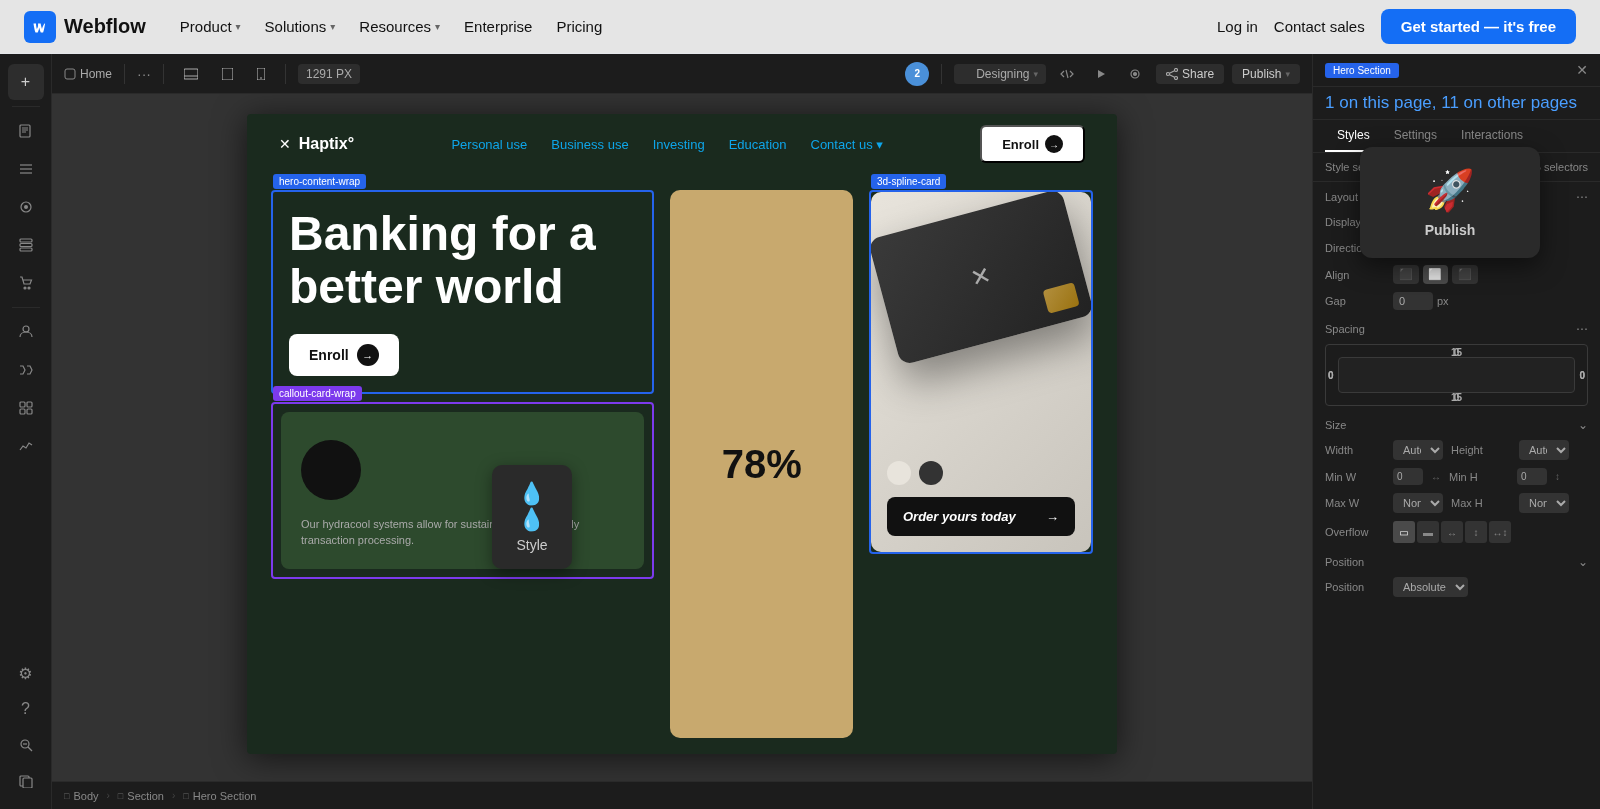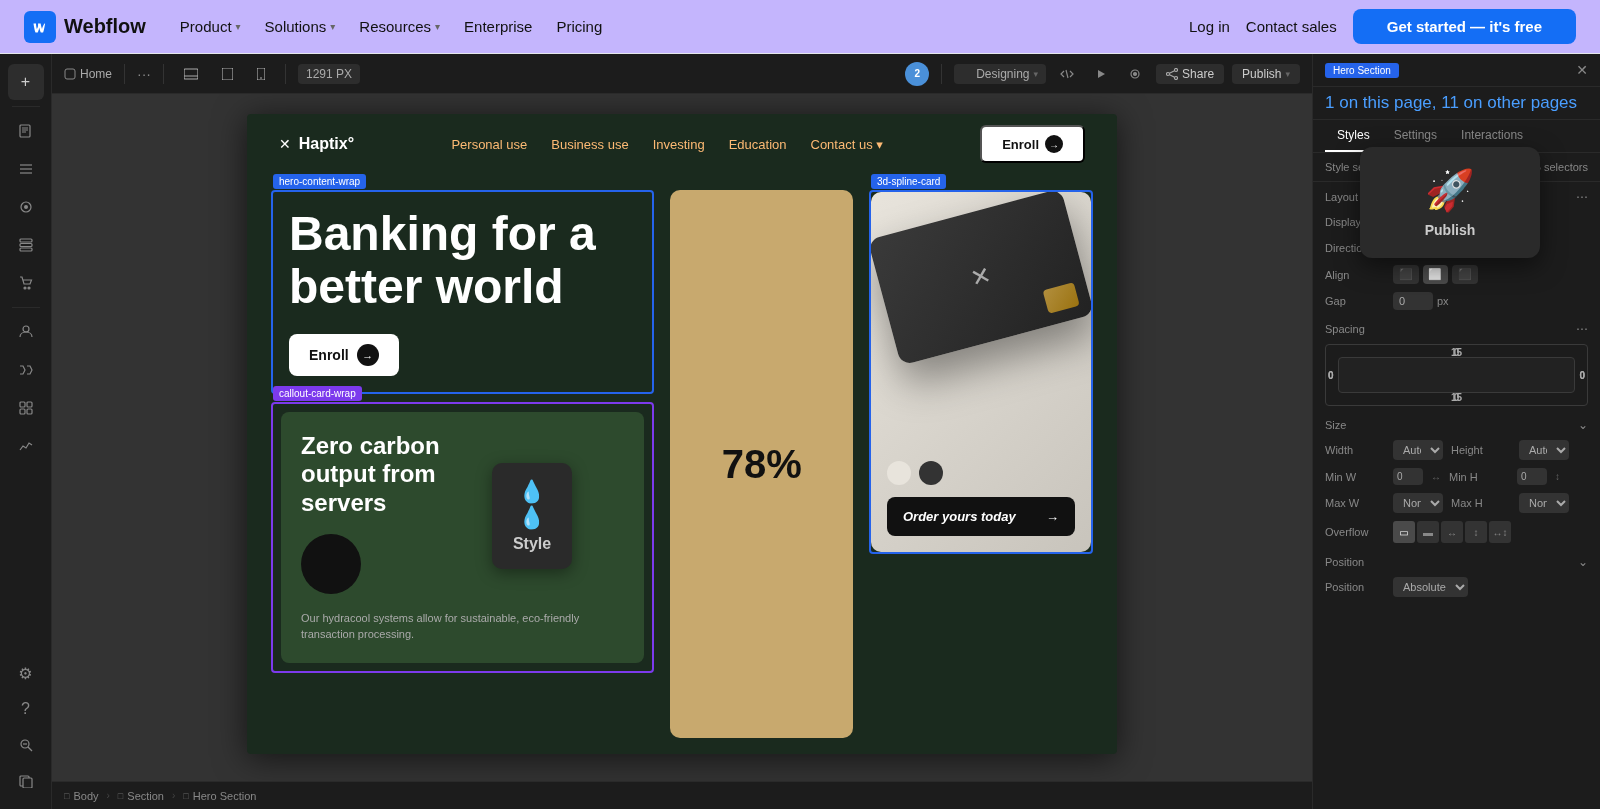--- a/index.html
+++ b/index.html
@@ -1,34 +1,34 @@
 <!DOCTYPE html>
 <html><head>
   <meta charset="utf-8">
   <style>
     * { margin: 0; padding: 0; box-sizing: border-box; }
     body { width: 1600px; height: 809px; overflow: hidden; font-family: -apple-system, BlinkMacSystemFont, 'Segoe UI', sans-serif; background: #111; }
 
     
     .topnav {
       display: flex; align-items: center; height: 54px;
-      background: #c4b5fd; padding: 0 24px; gap: 24px;
+      background: #e5e5e5; padding: 0 24px; gap: 24px;
       border-bottom: 1px solid #e5e7eb; position: relative; z-index: 100;
     }
     .topnav-logo { display: flex; align-items: center; gap: 8px; text-decoration: none; }
     .topnav-logo-icon { width: 32px; height: 32px; background: #146ef5; border-radius: 6px; display: flex; align-items: center; justify-content: center; }
     .topnav-logo-icon svg { fill: #fff; }
     .topnav-logo-text { font-size: 20px; font-weight: 700; color: #111; }
     .topnav-links { display: flex; align-items: center; gap: 4px; flex: 1; }
     .topnav-link { display: flex; align-items: center; gap: 4px; padding: 6px 10px; border-radius: 6px; font-size: 15px; color: #111; cursor: pointer; font-weight: 500; }
     .topnav-link .chevron { font-size: 10px; color: #666; }
     .topnav-right { display: flex; align-items: center; gap: 16px; }
     .topnav-login { font-size: 15px; color: #111; font-weight: 500; cursor: pointer; }
     .topnav-contact { font-size: 15px; color: #111; font-weight: 500; cursor: pointer; }
-    .topnav-cta { background: #146ef5; color: #fff; border-radius: 8px; padding: 9px 34px; font-size: 15px; font-weight: 600; cursor: pointer; border: none; white-space: nowrap; }
+    .topnav-cta { background: #146ef5; color: #fff; border-radius: 8px; padding: 9px 20px; font-size: 15px; font-weight: 600; cursor: pointer; border: none; white-space: nowrap; }
 
     
     .main-area { display: flex; height: calc(809px - 54px); background: #1a1a1a; }
 
     
     .left-sidebar { width: 52px; background: #1c1c1c; display: flex; flex-direction: column; align-items: center; padding: 10px 0; gap: 2px; border-right: 1px solid #2a2a2a; }
     .sidebar-icon { width: 36px; height: 36px; display: flex; align-items: center; justify-content: center; border-radius: 6px; cursor: pointer; color: #888; font-size: 16px; }
     .sidebar-icon:hover, .sidebar-icon.active { background: #2d2d2d; color: #ccc; }
     .sidebar-sep { width: 28px; height: 1px; background: #2a2a2a; margin: 4px 0; }
     .sidebar-bottom { margin-top: auto; }
@@ -55,21 +55,21 @@
     .canvas-content { position: relative; width: 100%; height: calc(755px - 40px); overflow: hidden; }
     .canvas-bg { position: absolute; inset: 0; background: #333; display: flex; align-items: flex-start; justify-content: center; padding-top: 20px; }
 
     
     .site-preview { width: 870px; height: 640px; background: #1a2a1e; border-radius: 4px; overflow: hidden; position: relative; box-shadow: 0 4px 32px rgba(0,0,0,0.6); }
     .site-nav { display: flex; align-items: center; padding: 0 32px; height: 60px; background: transparent; }
     .site-logo { display: flex; align-items: center; gap: 8px; }
     .site-logo-x { color: #fff; font-size: 14px; font-weight: 300; }
     .site-logo-text { color: #fff; font-size: 16px; font-weight: 600; }
     .site-nav-links { display: flex; gap: 24px; margin: 0 auto; }
-    .site-nav-link { color: #fdba74; font-size: 13px; cursor: pointer; }
+    .site-nav-link { color: #0ea5e9; font-size: 13px; cursor: pointer; }
     .site-enroll { background: #fff; color: #111; padding: 8px 20px; border-radius: 6px; font-size: 13px; font-weight: 600; display: flex; align-items: center; gap: 6px; cursor: pointer; }
     .site-enroll-arrow { background: #111; color: #fff; border-radius: 50%; width: 18px; height: 18px; display: flex; align-items: center; justify-content: center; font-size: 10px; }
 
     
     .hero-area { display: flex; gap: 16px; padding: 16px 24px; height: calc(640px - 60px); }
     .hero-left { width: 420px; }
 
     
     .hero-content-wrap { border: 2px solid #2563eb; border-radius: 4px; padding: 16px; margin-bottom: 8px; position: relative; }
     .hero-content-wrap-label { position: absolute; top: -18px; left: 0; background: #2563eb; color: #fff; font-size: 10px; padding: 2px 6px; border-radius: 3px; white-space: nowrap; }
@@ -99,21 +99,21 @@
 
     
     .hero-right { flex: 1; position: relative; background: linear-gradient(135deg, #e8e4dc 0%, #c8c4bc 100%); border-radius: 10px; overflow: hidden; display: flex; flex-direction: column; justify-content: flex-end; padding: 16px; }
     .card-3d { position: absolute; top: 20px; left: 50%; transform: translateX(-50%) rotate(-15deg); width: 200px; height: 130px; background: linear-gradient(135deg, #3a3a3a 0%, #222 100%); border-radius: 12px; box-shadow: 0 20px 40px rgba(0,0,0,0.4); display: flex; align-items: flex-end; justify-content: flex-end; padding: 12px; }
     .card-chip { width: 32px; height: 24px; background: linear-gradient(135deg, #d4a843 0%, #b8860b 100%); border-radius: 4px; opacity: 0.8; }
     .card-x-logo { position: absolute; top: 50%; left: 50%; transform: translate(-50%, -50%); color: #fff; font-size: 24px; opacity: 0.6; }
 
     
     .style-tooltip { position: absolute; bottom: 240px; left: 440px; background: #2a2a2a; border-radius: 10px; padding: 16px; width: 80px; text-align: center; box-shadow: 0 4px 16px rgba(0,0,0,0.4); z-index: 20; }
     .style-tooltip-drops { font-size: 22px; color: #aaa; margin-bottom: 4px; }
-    .style-tooltip-label { font-size: 16px; color: #ccc; font-weight: 700; }
+    .style-tooltip-label { font-size: 14px; color: #ccc; font-weight: 400; }
 
     
     .breadcrumb-bar { position: absolute; bottom: 0; left: 0; right: 0; height: 28px; background: #1c1c1c; display: flex; align-items: center; padding: 0 12px; gap: 8px; border-top: 1px solid #2a2a2a; }
     .breadcrumb-item { font-size: 11px; color: #888; display: flex; align-items: center; gap: 4px; cursor: pointer; }
     .breadcrumb-item .bc-icon { font-size: 9px; color: #666; }
     .breadcrumb-sep { color: #444; font-size: 10px; }
 
     
     .right-panel { width: 288px; background: #1c1c1c; border-left: 1px solid #2a2a2a; display: flex; flex-direction: column; overflow: hidden; }
 
@@ -416,21 +416,20 @@
                 <div class="hero-title">Banking for a<br>better world</div>
                 <button class="hero-enroll-btn">
                   <span>Enroll</span>
                   <span class="hero-enroll-arrow">→</span>
                 </button>
               </div>
 
               <div class="callout-card-wrap">
                 <span class="callout-card-wrap-label">callout-card-wrap</span>
                 <div class="callout-card">
-                  <div class="callout-title">Zero carbon<br>output from<br>servers</div>
                   <div class="callout-circle"></div>
                   <div class="callout-desc">Our hydracool systems allow for sustainable, eco-friendly transaction processing.</div>
                 </div>
               </div>
             </div>
 
             <div class="hero-middle">
               <div class="stat-card">
                 <span class="stat-number">78%</span>
               </div>

